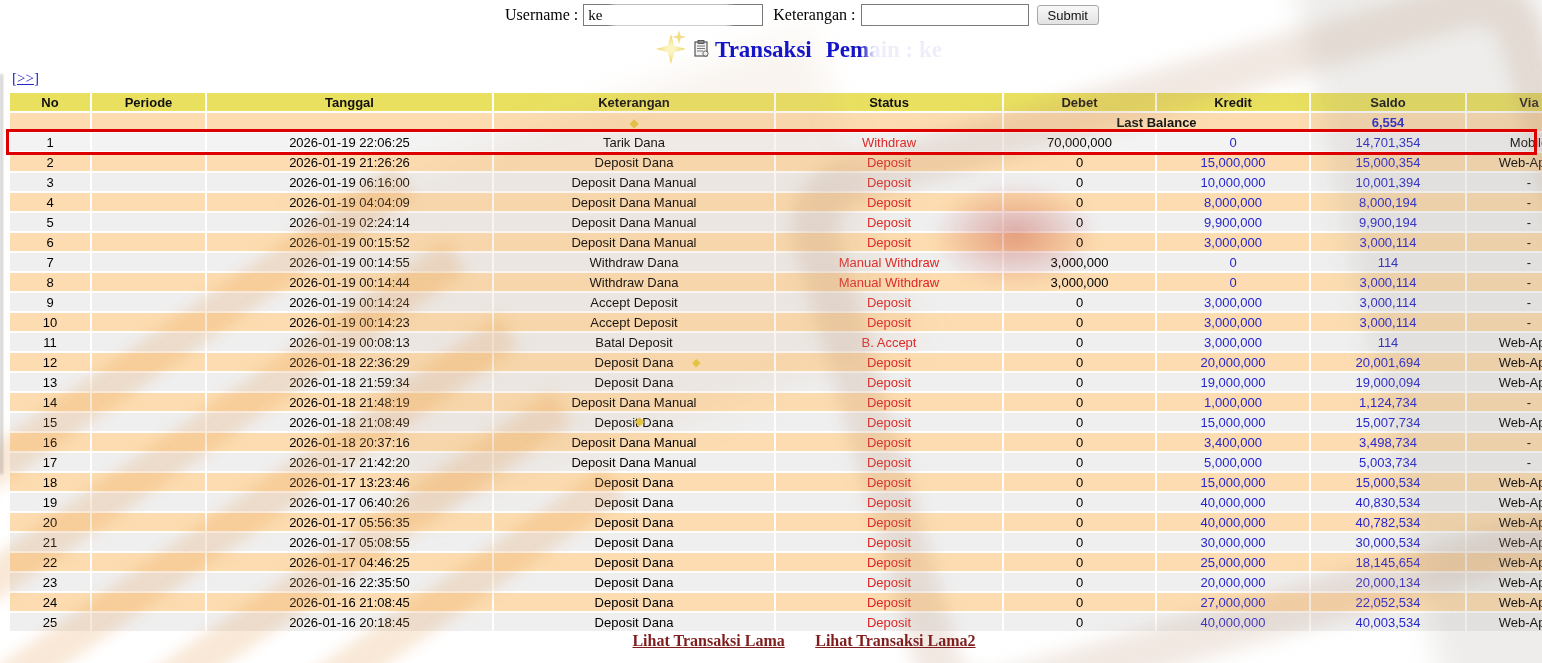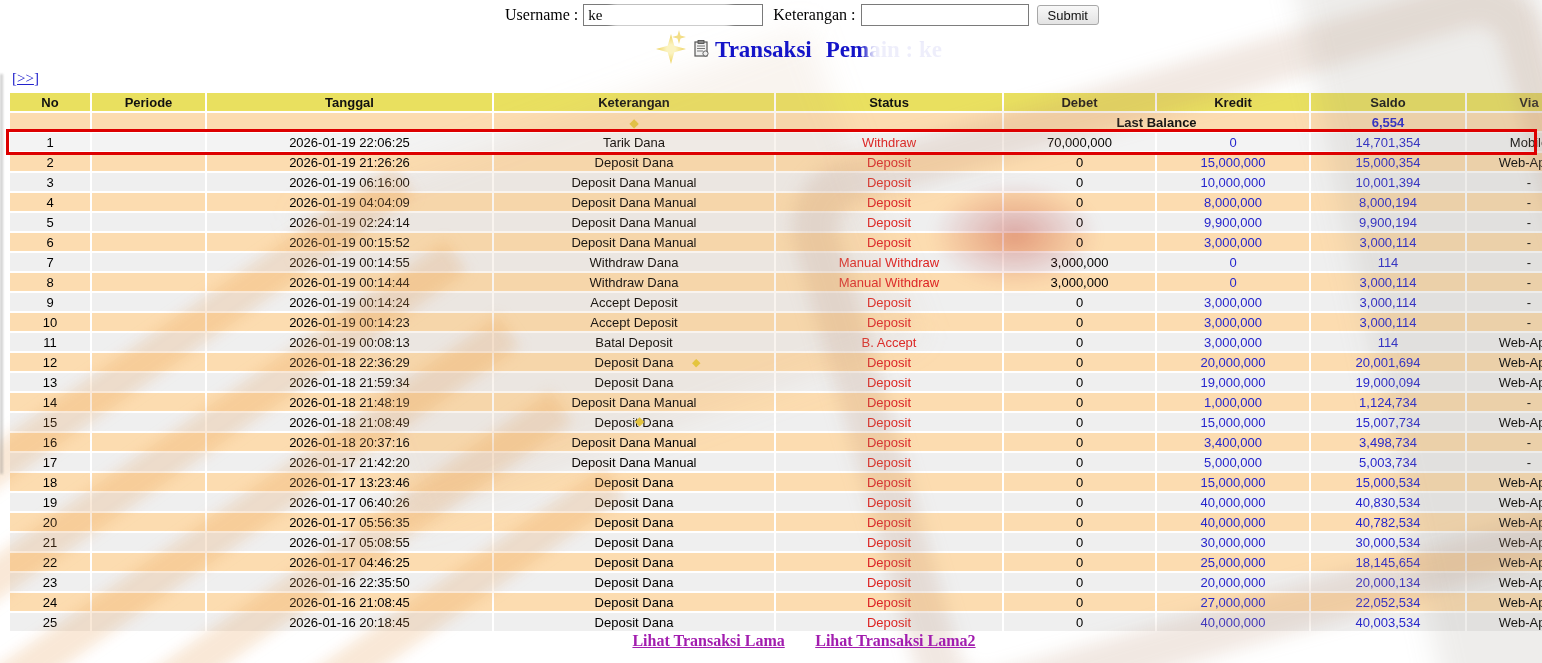--- a/index.html
+++ b/index.html
@@ -79,21 +79,21 @@
 
   
   .mini-d { position:absolute; color:#E4C43E; z-index:6; pointer-events:none; }
   .d2 { left:692px; top:356px; font-size:11px; }
   .d3 { left:635px; top:414px; font-size:12px; }
 
   
   .footer-links { position:absolute; left:0; top:632px; width:1542px; text-align:center; z-index:6; }
   .footer-links .inner { display:inline-block; transform:translateX(33px); }
   .footer-links a { font-family:"Liberation Serif", serif; font-weight:bold; font-size:16px;
-                    color:#a21caf; text-decoration:underline; margin:0 13px;text-align:right; }
+                    color:#7f1d1d; text-decoration:underline; margin:0 13px;text-align:right; }
 </style>
 </head>
 <body>
 
 <div class="page">
 
   <div class="wm wm-blob-mid"></div>
   <div class="wm wm-stamp"></div>
   <div class="wm wm-stripes"></div>
   <div class="wm wm-blob-red"></div>

